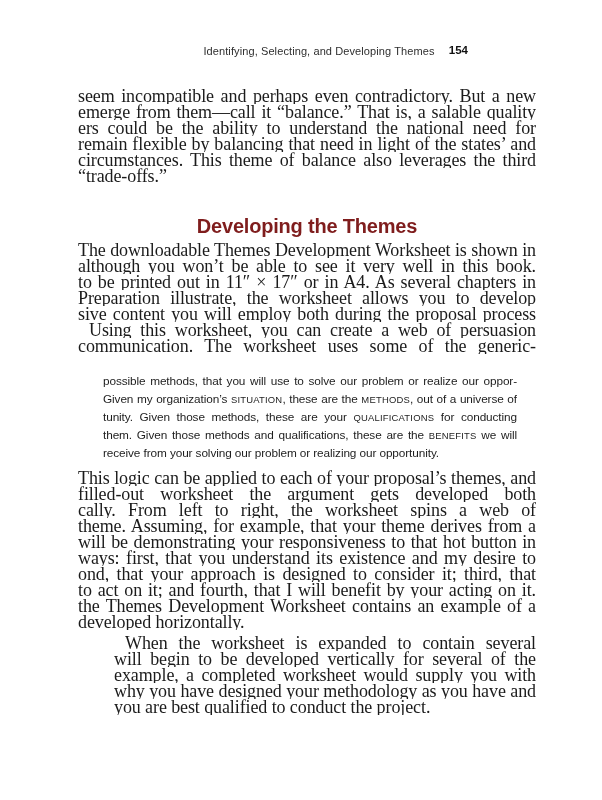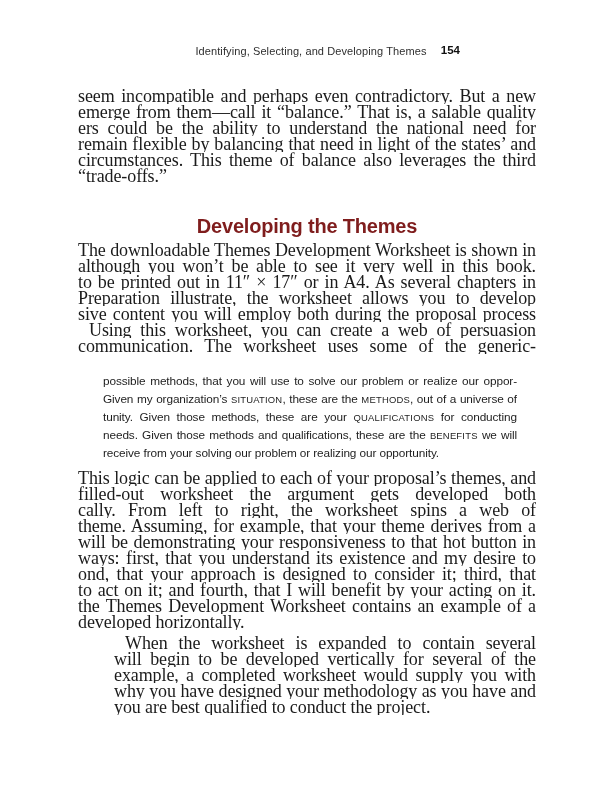--- a/index.html
+++ b/index.html
@@ -8,21 +8,21 @@
     width: 602px;
     height: 800px;
     background: #ffffff;
     overflow: hidden;
     font-family: "Liberation Serif", serif;
     color: #1b1b1b;
   }
   .running-head {
     position: absolute;
     top: 45px;
-    left: 4px;
+    left: 12px;
     width: 482px;
     height: 13px;
     font-family: "Liberation Sans", sans-serif;
   }
   .rh-title {
     position: absolute;
     left: 78px;
     width: 458px;
     top: 0;
     text-align: center;
@@ -113,21 +113,21 @@
 
     <div class="para indent-first">
         <div class="line">Using this worksheet, you can create a web of persuasion throughout your</div>
         <div class="line">communication. The worksheet uses some of the generic-structure slots you’re</div>
       </div>
 
     <div class="para quote">
         <div class="line">possible methods, that you will use to solve our problem or realize our oppor-</div>
         <div class="line"><span>Given my organization’s </span><span class="sc">SITUATION</span><span>, these are the </span><span class="sc">METHODS</span><span>, out of a universe of</span></div>
         <div class="line"><span>tunity. Given those methods, these are your </span><span class="sc">QUALIFICATIONS</span><span> for conducting</span></div>
-        <div class="line"><span>needs. Given those methods and qualifications, these are the </span><span class="sc">BENEFITS</span><span> we will</span></div>
+        <div class="line"><span>them. Given those methods and qualifications, these are the </span><span class="sc">BENEFITS</span><span> we will</span></div>
         <div class="line last">receive from your solving our problem or realizing our opportunity.</div>
       </div>
 
     <div class="para">
         <div class="line">This logic can be applied to each of your proposal’s themes, and in a completely</div>
         <div class="line">filled-out worksheet the argument gets developed both horizontally and verti-</div>
         <div class="line">cally. From left to right, the worksheet spins a web of persuasion related to your</div>
         <div class="line">theme. Assuming, for example, that your theme derives from a hot button, you</div>
         <div class="line">will be demonstrating your responsiveness to that hot button in four different</div>
         <div class="line">ways: first, that you understand its existence and my desire to address it; sec-</div>

